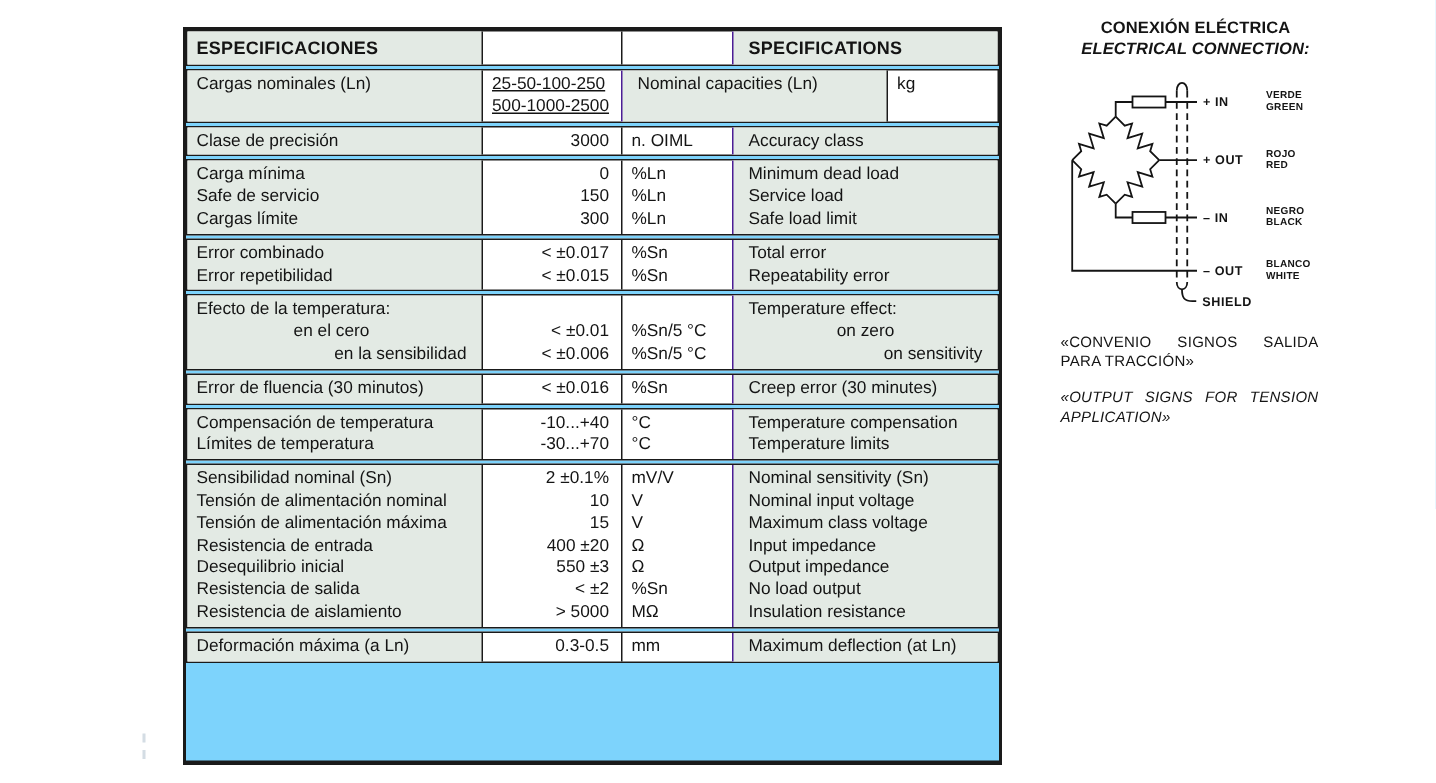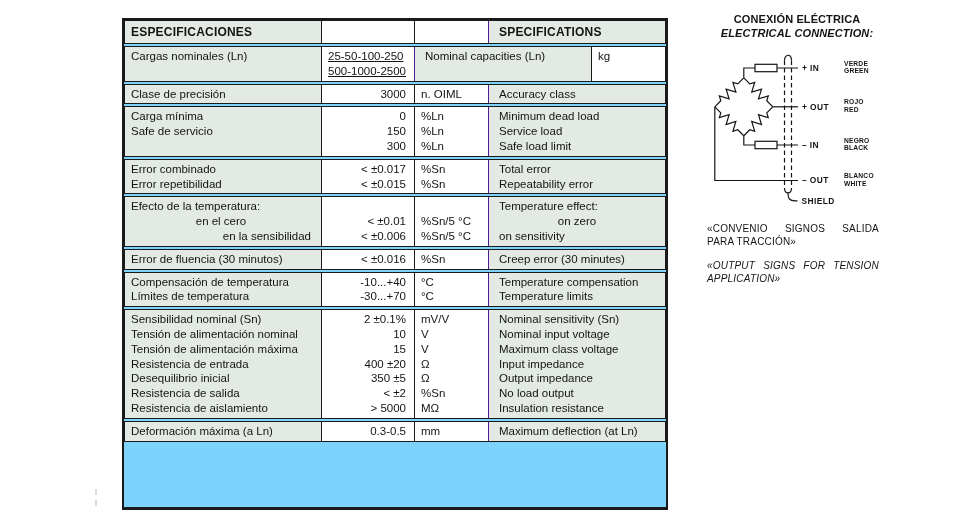--- a/index.html
+++ b/index.html
@@ -88,20 +88,21 @@
             <div class="line">n. OIML</div>
           </div>
           <div class="cell c4">
             <div class="line">Accuracy class</div>
           </div>
         </div>
         <div class="band">
           <div class="cell c1">
             <div class="line">Carga mínima</div>
             <div class="line">Safe de servicio</div>
+            <div class="line">Cargas límite</div>
           </div>
           <div class="cell c2">
             <div class="line">0</div>
             <div class="line">150</div>
             <div class="line">300</div>
           </div>
           <div class="cell c3">
             <div class="line">%Ln</div>
             <div class="line">%Ln</div>
             <div class="line">%Ln</div>
@@ -142,21 +143,21 @@
             <div class="line">&lt; ±0.006</div>
           </div>
           <div class="cell c3">
             <div class="line"></div>
             <div class="line">%Sn/5 °C</div>
             <div class="line">%Sn/5 °C</div>
           </div>
           <div class="cell c4">
             <div class="line">Temperature effect:</div>
             <div class="line" style="text-align: center; padding-right: 10px;">on zero</div>
-            <div class="line" style="text-align: left; padding-right: 10px;">on sensitivity</div>
+            <div class="line" style="text-align: right; padding-right: 10px;">on sensitivity</div>
           </div>
         </div>
         <div class="band">
           <div class="cell c1">
             <div class="line">Error de fluencia (30 minutos)</div>
           </div>
           <div class="cell c2">
             <div class="line">&lt; ±0.016</div>
           </div>
           <div class="cell c3">
@@ -192,21 +193,21 @@
             <div class="line">Resistencia de entrada</div>
             <div class="line">Desequilibrio inicial</div>
             <div class="line">Resistencia de salida</div>
             <div class="line">Resistencia de aislamiento</div>
           </div>
           <div class="cell c2">
             <div class="line">2 ±0.1%</div>
             <div class="line">10</div>
             <div class="line">15</div>
             <div class="line">400 ±20</div>
-            <div class="line">350 ±5</div>
+            <div class="line">550 ±3</div>
             <div class="line">&lt; ±2</div>
             <div class="line">&gt; 5000</div>
           </div>
           <div class="cell c3">
             <div class="line">mV/V</div>
             <div class="line">V</div>
             <div class="line">V</div>
             <div class="line">Ω</div>
             <div class="line">Ω</div>
             <div class="line">%Sn</div>

